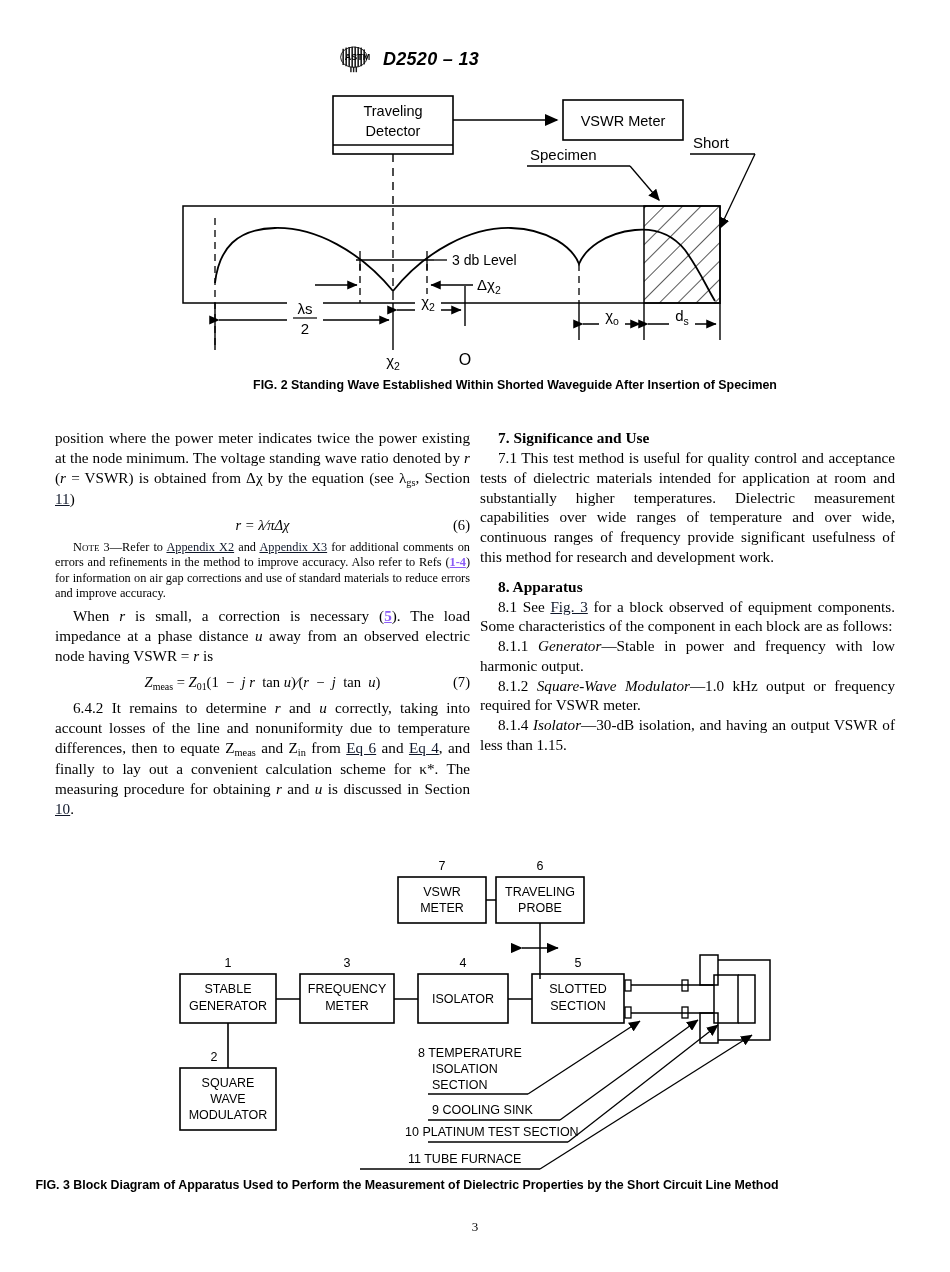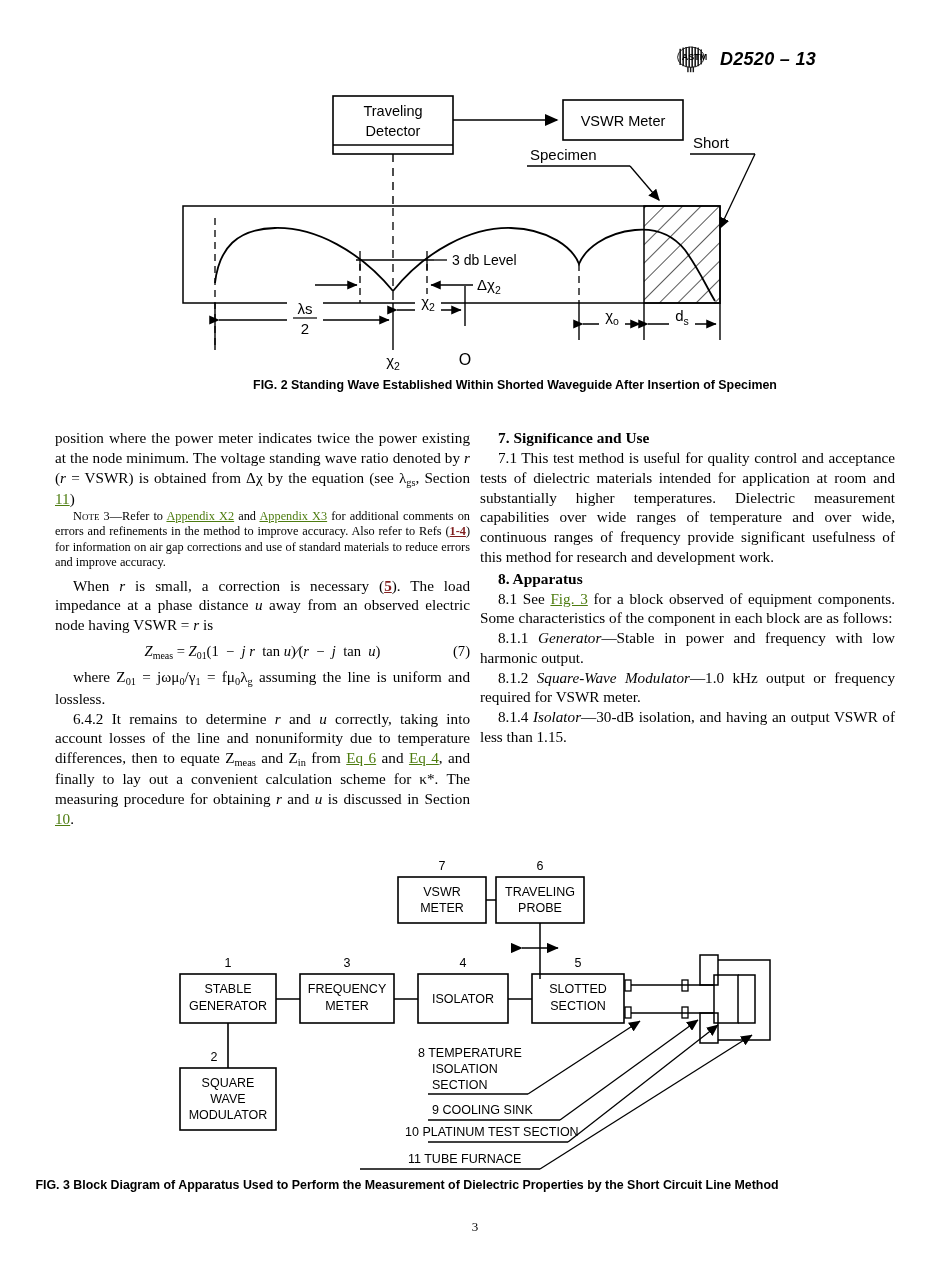--- a/index.html
+++ b/index.html
@@ -22,21 +22,21 @@
   }
 
   
   .header {
     position: absolute;
     top: 44px;
     left: 0;
     width: 816px;
     display: flex;
     align-items: center;
-    justify-content: flex-end;
+    justify-content: center;
     gap: 10px;
   }
   .astm-logo {
     width: 36px;
     height: 30px;
     display: block;
   }
   .header-title {
     font-family: "Liberation Sans", sans-serif;
     font-weight: bold;
@@ -84,21 +84,21 @@
     text-justify: inter-word;
   }
   .col p.noindent { text-indent: 0; }
   .sec-head {
     font-weight: bold;
     margin: 0 0 4px 0;
     text-indent: 0;
     text-align: left;
     font-size: 15.4px;
   }
-  .sec-head.spaced { margin-top: 2px; }
+  .sec-head.spaced { margin-top: 10px; }
   .eq {
     text-align: center;
     position: relative;
     margin: 7px 0 5px 0;
     text-indent: 0;
     font-size: 14.6px;
   }
   .eq .eqnum {
     position: absolute;
     right: 0;
@@ -108,22 +108,22 @@
   .note {
     font-size: 12.3px;
     line-height: 1.26;
     text-indent: 18px;
     text-align: justify;
     margin: 0;
   }
   .smallcaps {
     font-variant: small-caps;
   }
-  .lnk { color: #4d7c0f; }
-  .lnkb { color: #7f1d1d; font-weight: bold; }
+  .lnk { color: #0f172a; }
+  .lnkb { color: #8b5cf6; font-weight: bold; }
   i, .it { font-style: italic; }
   sub { font-size: 0.68em; vertical-align: -0.28em; }
   sup { font-size: 0.68em; vertical-align: 0.42em; }
   .gap { height: 5px; }
 
   
   .fig3-wrap {
     position: absolute;
     top: 855px;
     left: 170px;
@@ -285,33 +285,36 @@
       </g>
     </svg>
   </div>
 
   <div class="fig2-caption">FIG. 2  Standing Wave Established Within Shorted Waveguide After Insertion of Specimen</div>
 
   <div class="col col-left">
 
     <p class="noindent"><span>position where the power meter indicates twice the power existing at the node minimum. The voltage standing wave ratio denoted by </span><i>r</i><span> (</span><i>r</i><span> = VSWR) is obtained from Δχ by the equation (see λ</span><sub>gs</sub><span>, Section </span><a class="lnk" href="#">11</a><span>)</span></p>
 
+    <div class="eq">
+      <span style="font-style:italic">r = λ⁄πΔχ</span>
+      <span class="eqnum">(6)</span>
+    </div>
 
     <p class="note"><span class="smallcaps">Note</span><span> 3—Refer to </span><a class="lnk" href="#">Appendix X2</a><span> and </span><a class="lnk" href="#">Appendix X3</a><span> for additional comments on errors and refinements in the method to improve accuracy. Also refer to Refs (</span><a class="lnkb" href="#">1-4</a><span>) for information on air gap corrections and use of standard materials to reduce errors and improve accuracy.</span></p>
 
     <div class="gap"></div>
 
     <p><span>When </span><i>r</i><span> is small, a correction is necessary (</span><a class="lnkb" href="#">5</a><span>). The load impedance at a phase distance </span><i>u</i><span> away from an observed electric node having VSWR = </span><i>r</i><span> is</span></p>
 
     <div class="eq">
       <span><i>Z</i><sub>meas</sub> = <i>Z</i><sub>01</sub>(1&nbsp; − &nbsp;<i>j</i>&nbsp;<i>r</i>&nbsp; tan <i>u</i>)∕(<i>r</i>&nbsp; − &nbsp;<i>j</i>&nbsp; tan&nbsp; <i>u</i>)</span>
       <span class="eqnum">(7)</span>
     </div>
 
-    <p><span>where Z</span><sub>01</sub><span> = jωμ</span><sub>0</sub><span>/γ</span><sub>1</sub><span> = fμ</span><sub>0</sub><span>λ</span><sub>g</sub><span> assuming the line is uniform and lossless.</span></p>
 
     <p><span>6.4.2</span><span> It remains to determine </span><i>r</i><span> and </span><i>u</i><span> correctly, taking into account losses of the line and nonuniformity due to temperature differences, then to equate Z</span><sub>meas</sub><span> and Z</span><sub>in</sub><span> from </span><a class="lnk" href="#">Eq 6</a><span> and </span><a class="lnk" href="#">Eq 4</a><span>, and finally to lay out a convenient calculation scheme for κ*. The measuring procedure for obtaining </span><i>r</i><span> and </span><i>u</i><span> is discussed in Section </span><a class="lnk" href="#">10</a><span>.</span></p>
   </div>
 
   <div class="col col-right">
 
     <p class="sec-head">7.  Significance and Use</p>
 
     <p><span>7.1</span><span> This test method is useful for quality control and acceptance tests of dielectric materials intended for application at room and substantially higher temperatures. Dielectric measurement capabilities over wide ranges of temperature and over wide, continuous ranges of frequency provide significant usefulness of this method for research and development work.</span></p>
 

